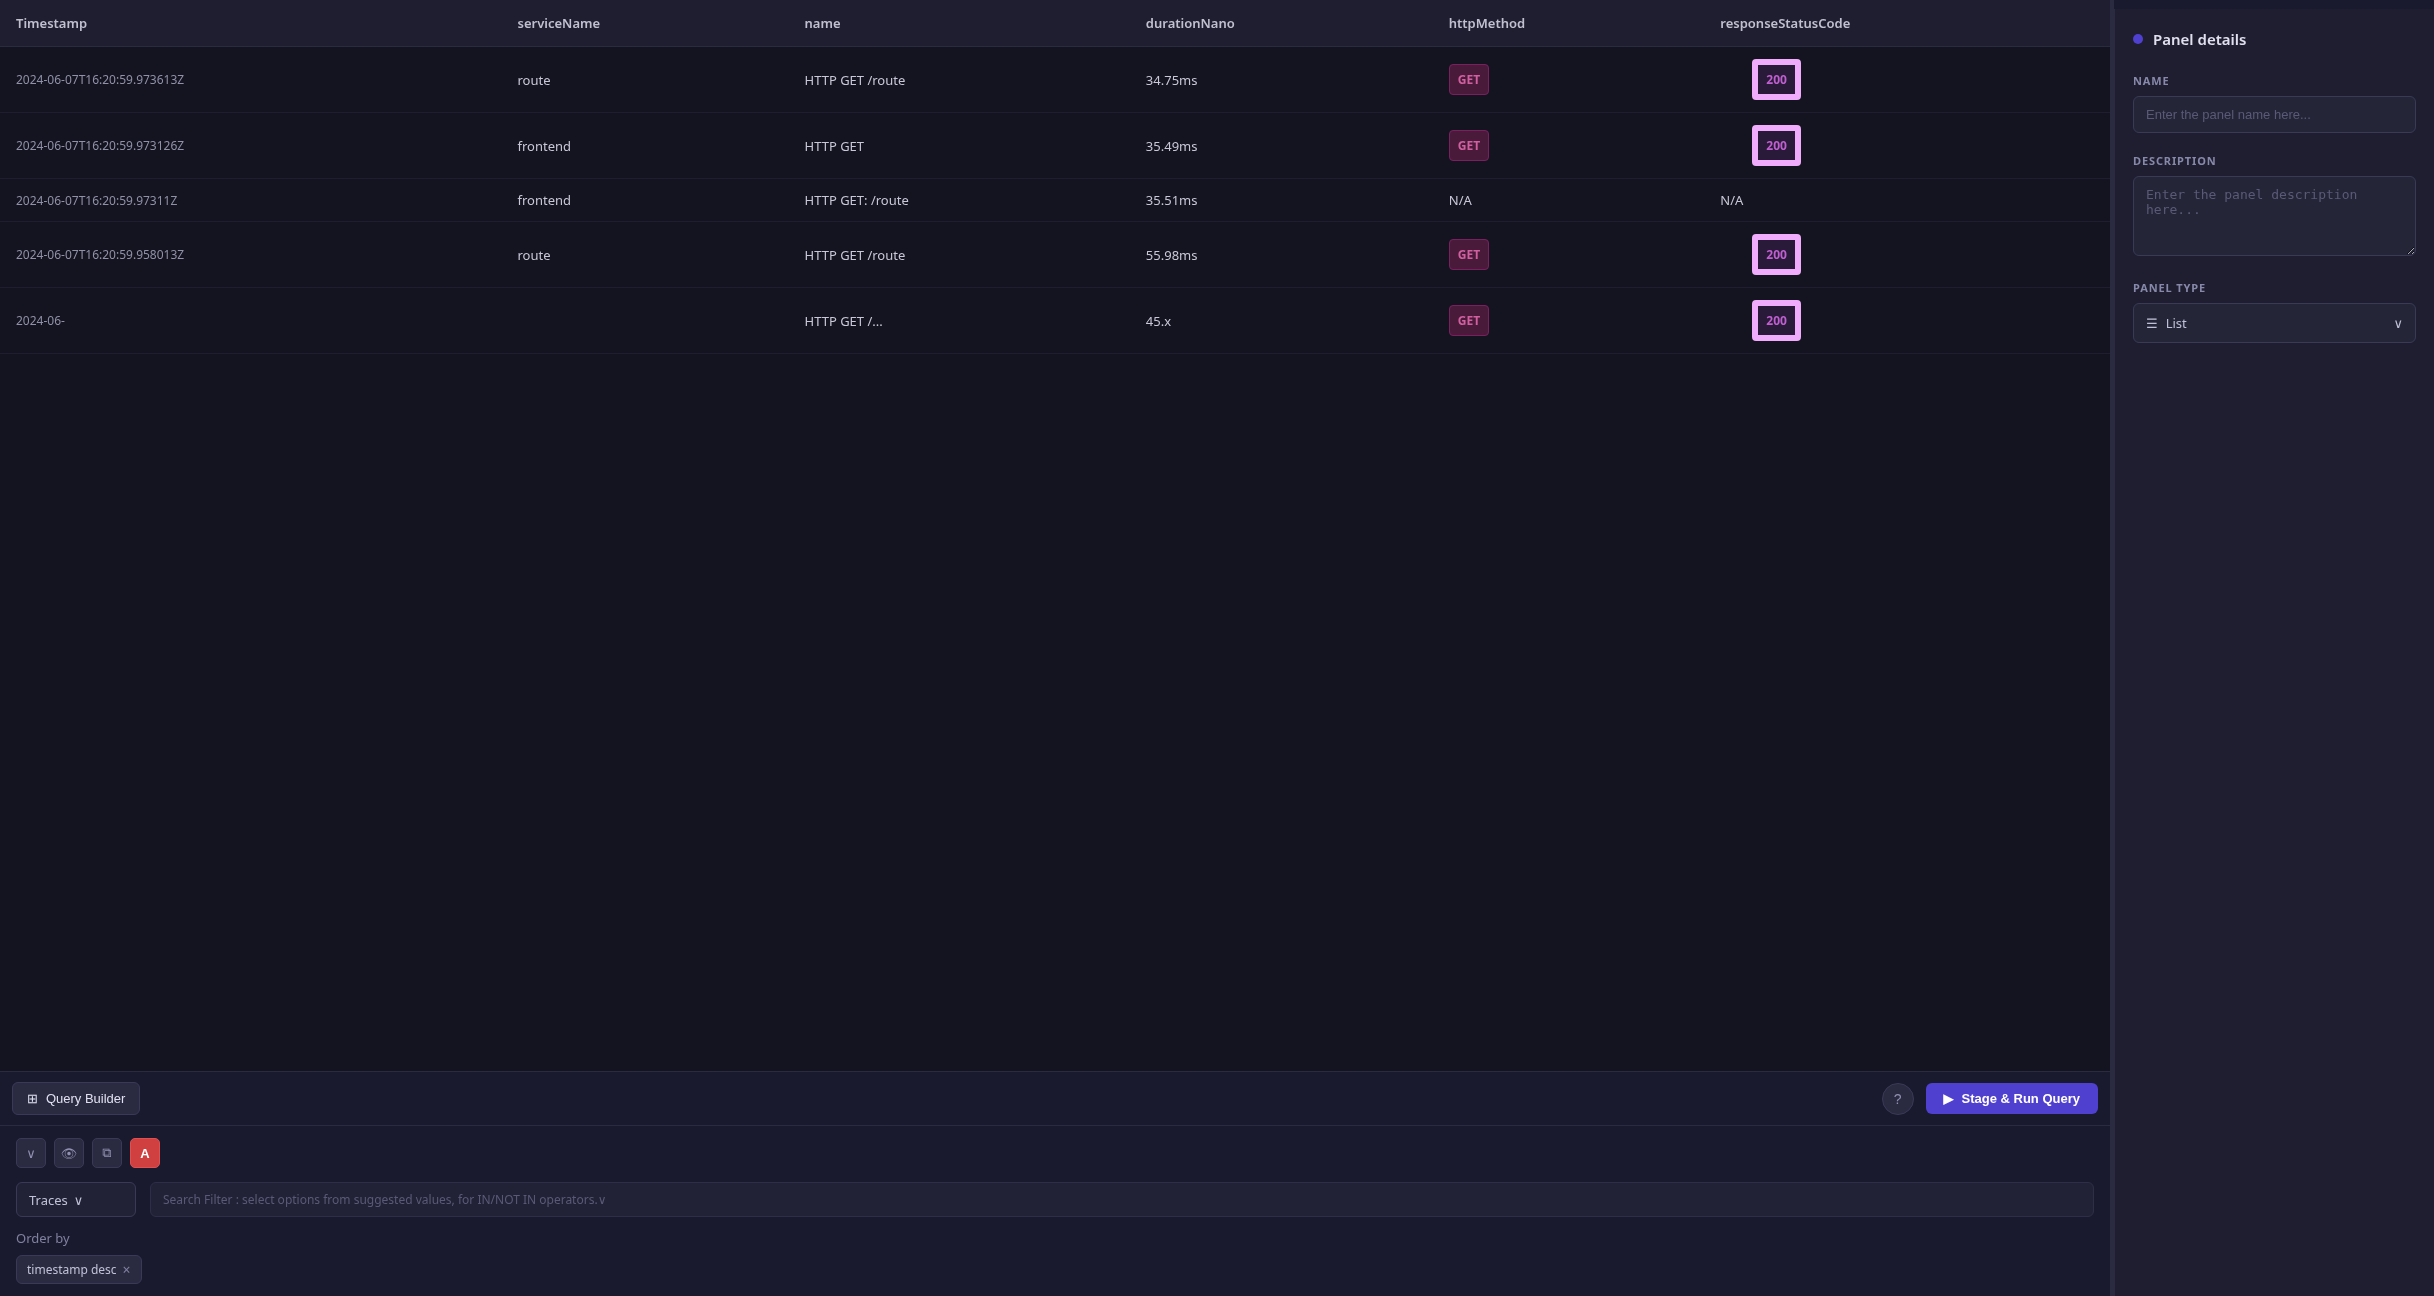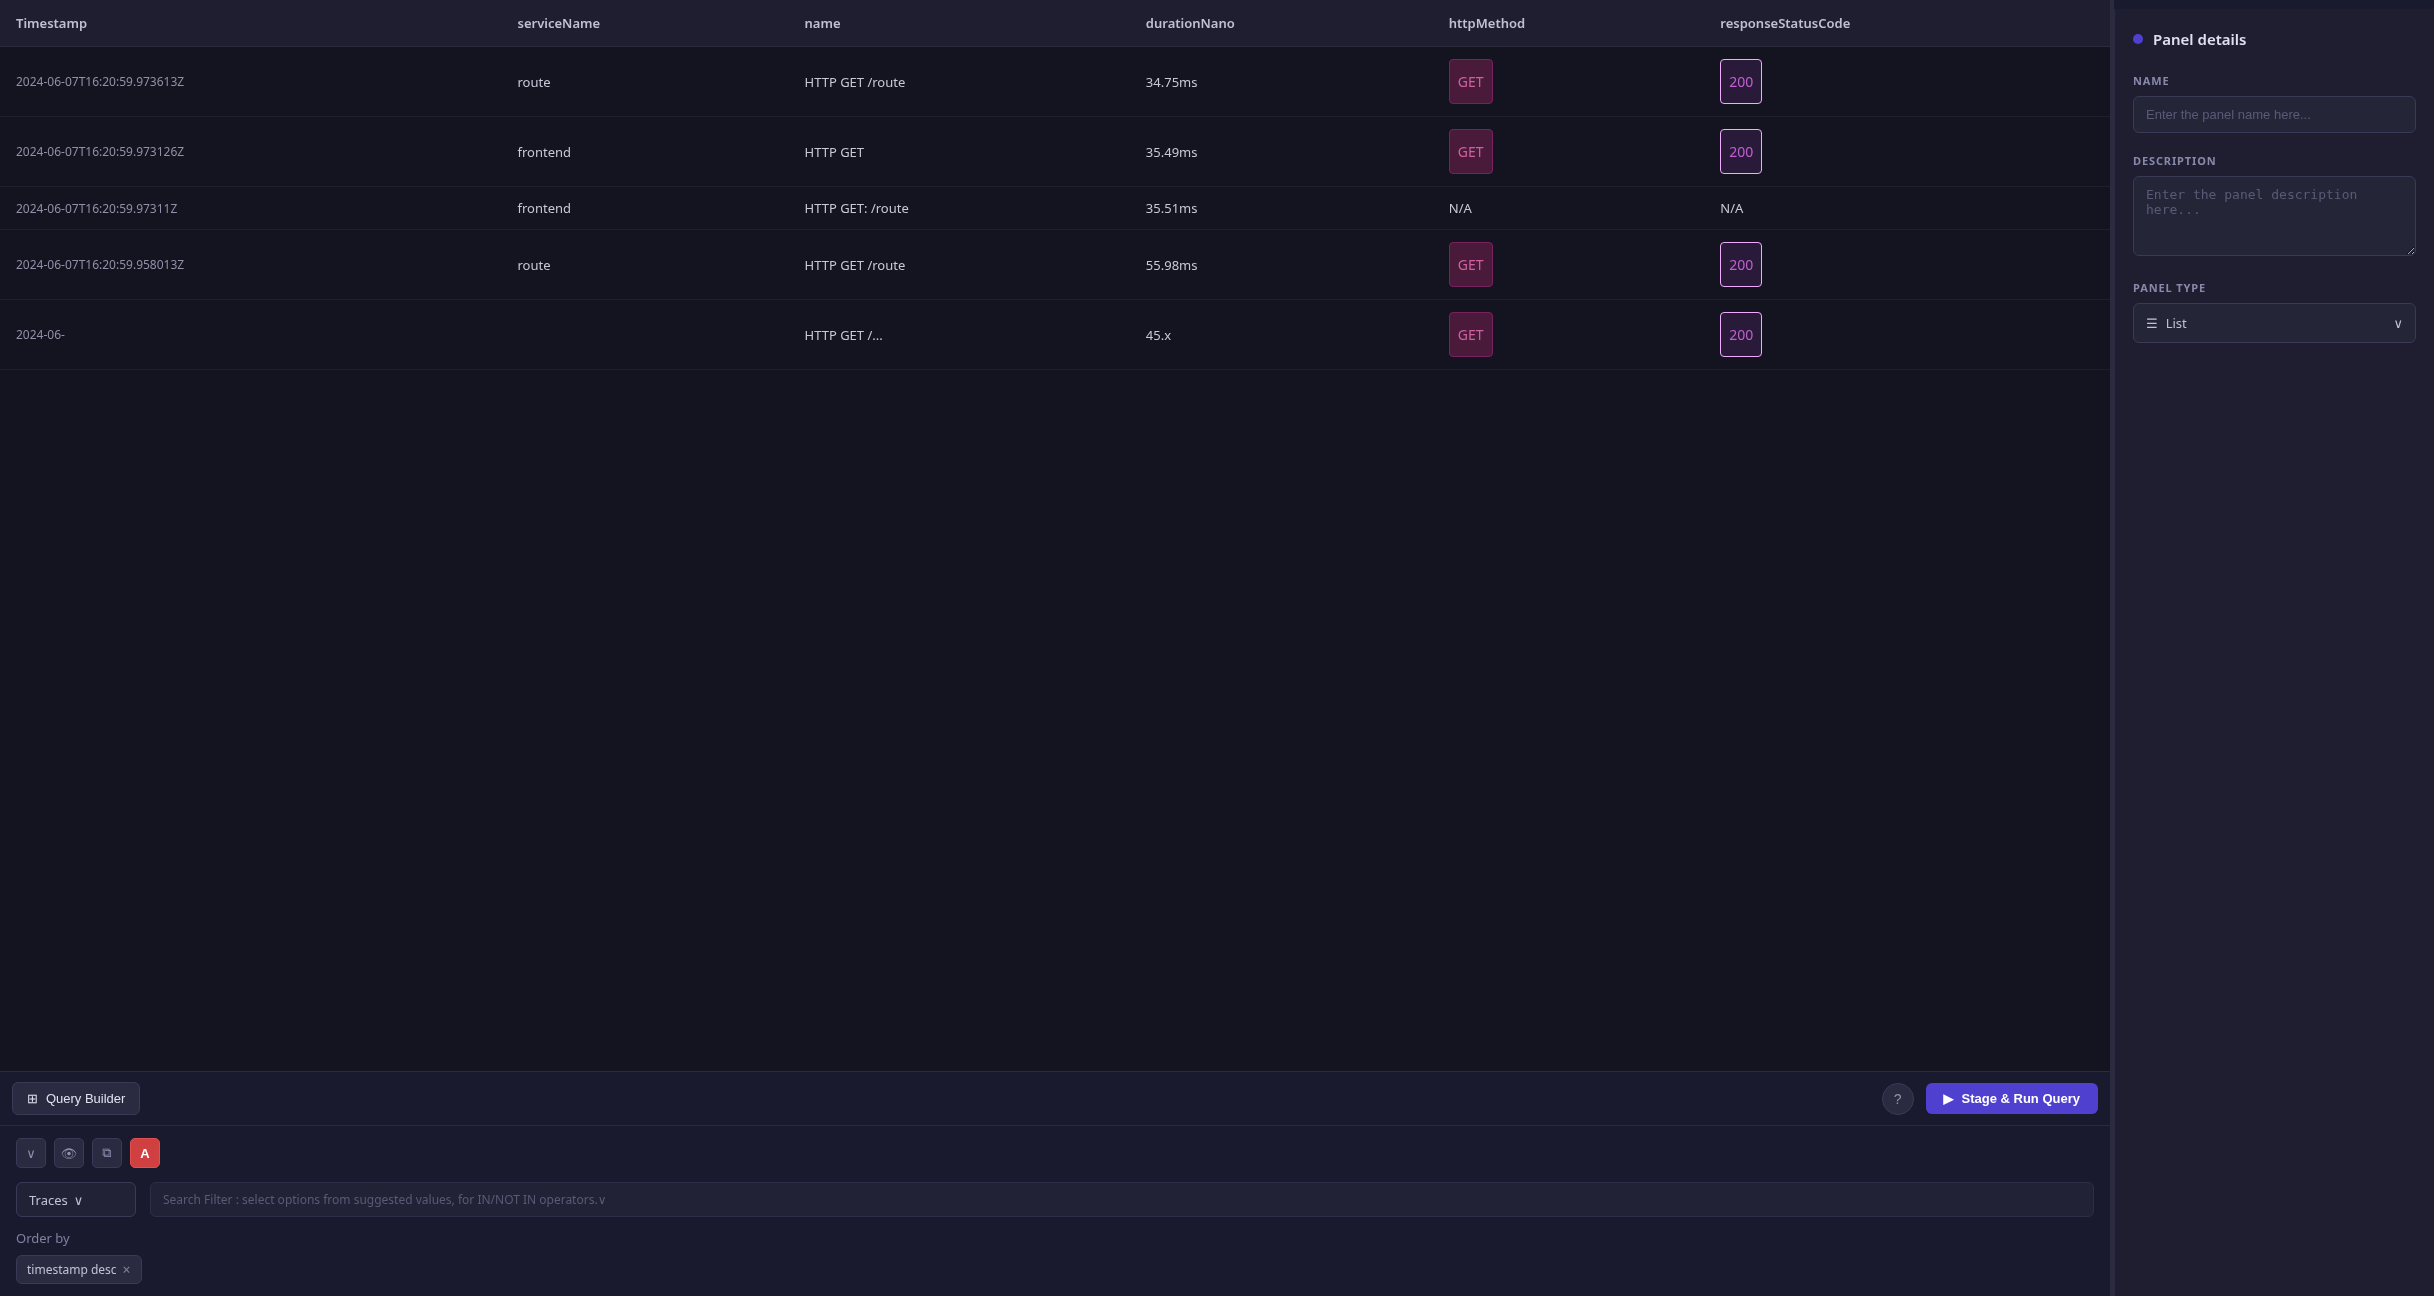--- a/index.html
+++ b/index.html
@@ -69,36 +69,37 @@
     }
 
     .timestamp-cell {
       color: #9090a8;
       font-size: 12px;
       min-width: 160px;
     }
 
     .badge {
       display: inline-block;
-      padding: 12px 8px;
+      padding: 6px 8px;
       border-radius: 4px;
-      font-size: 14px;
-      font-weight: 400;
+      font-size: 12px;
+      font-weight: 700;
     }
 
     .badge-get {
       background: #4a1a3a;
       color: #d060a0;
       border: 1px solid #7a2060;
     }
 
     .badge-200 {
       background: #2a1a3a;
       color: #c060d0;
-      border: 1px solid #f0abfc;
+      border: 6px solid #f0abfc;
+      margin-left: 32px;
     }
 
     
     .bottom-bar {
       background: #1a1a2e;
       border-top: 1px solid #2a2a40;
       padding: 10px 12px;
       display: flex;
       align-items: center;
       justify-content: space-between;

